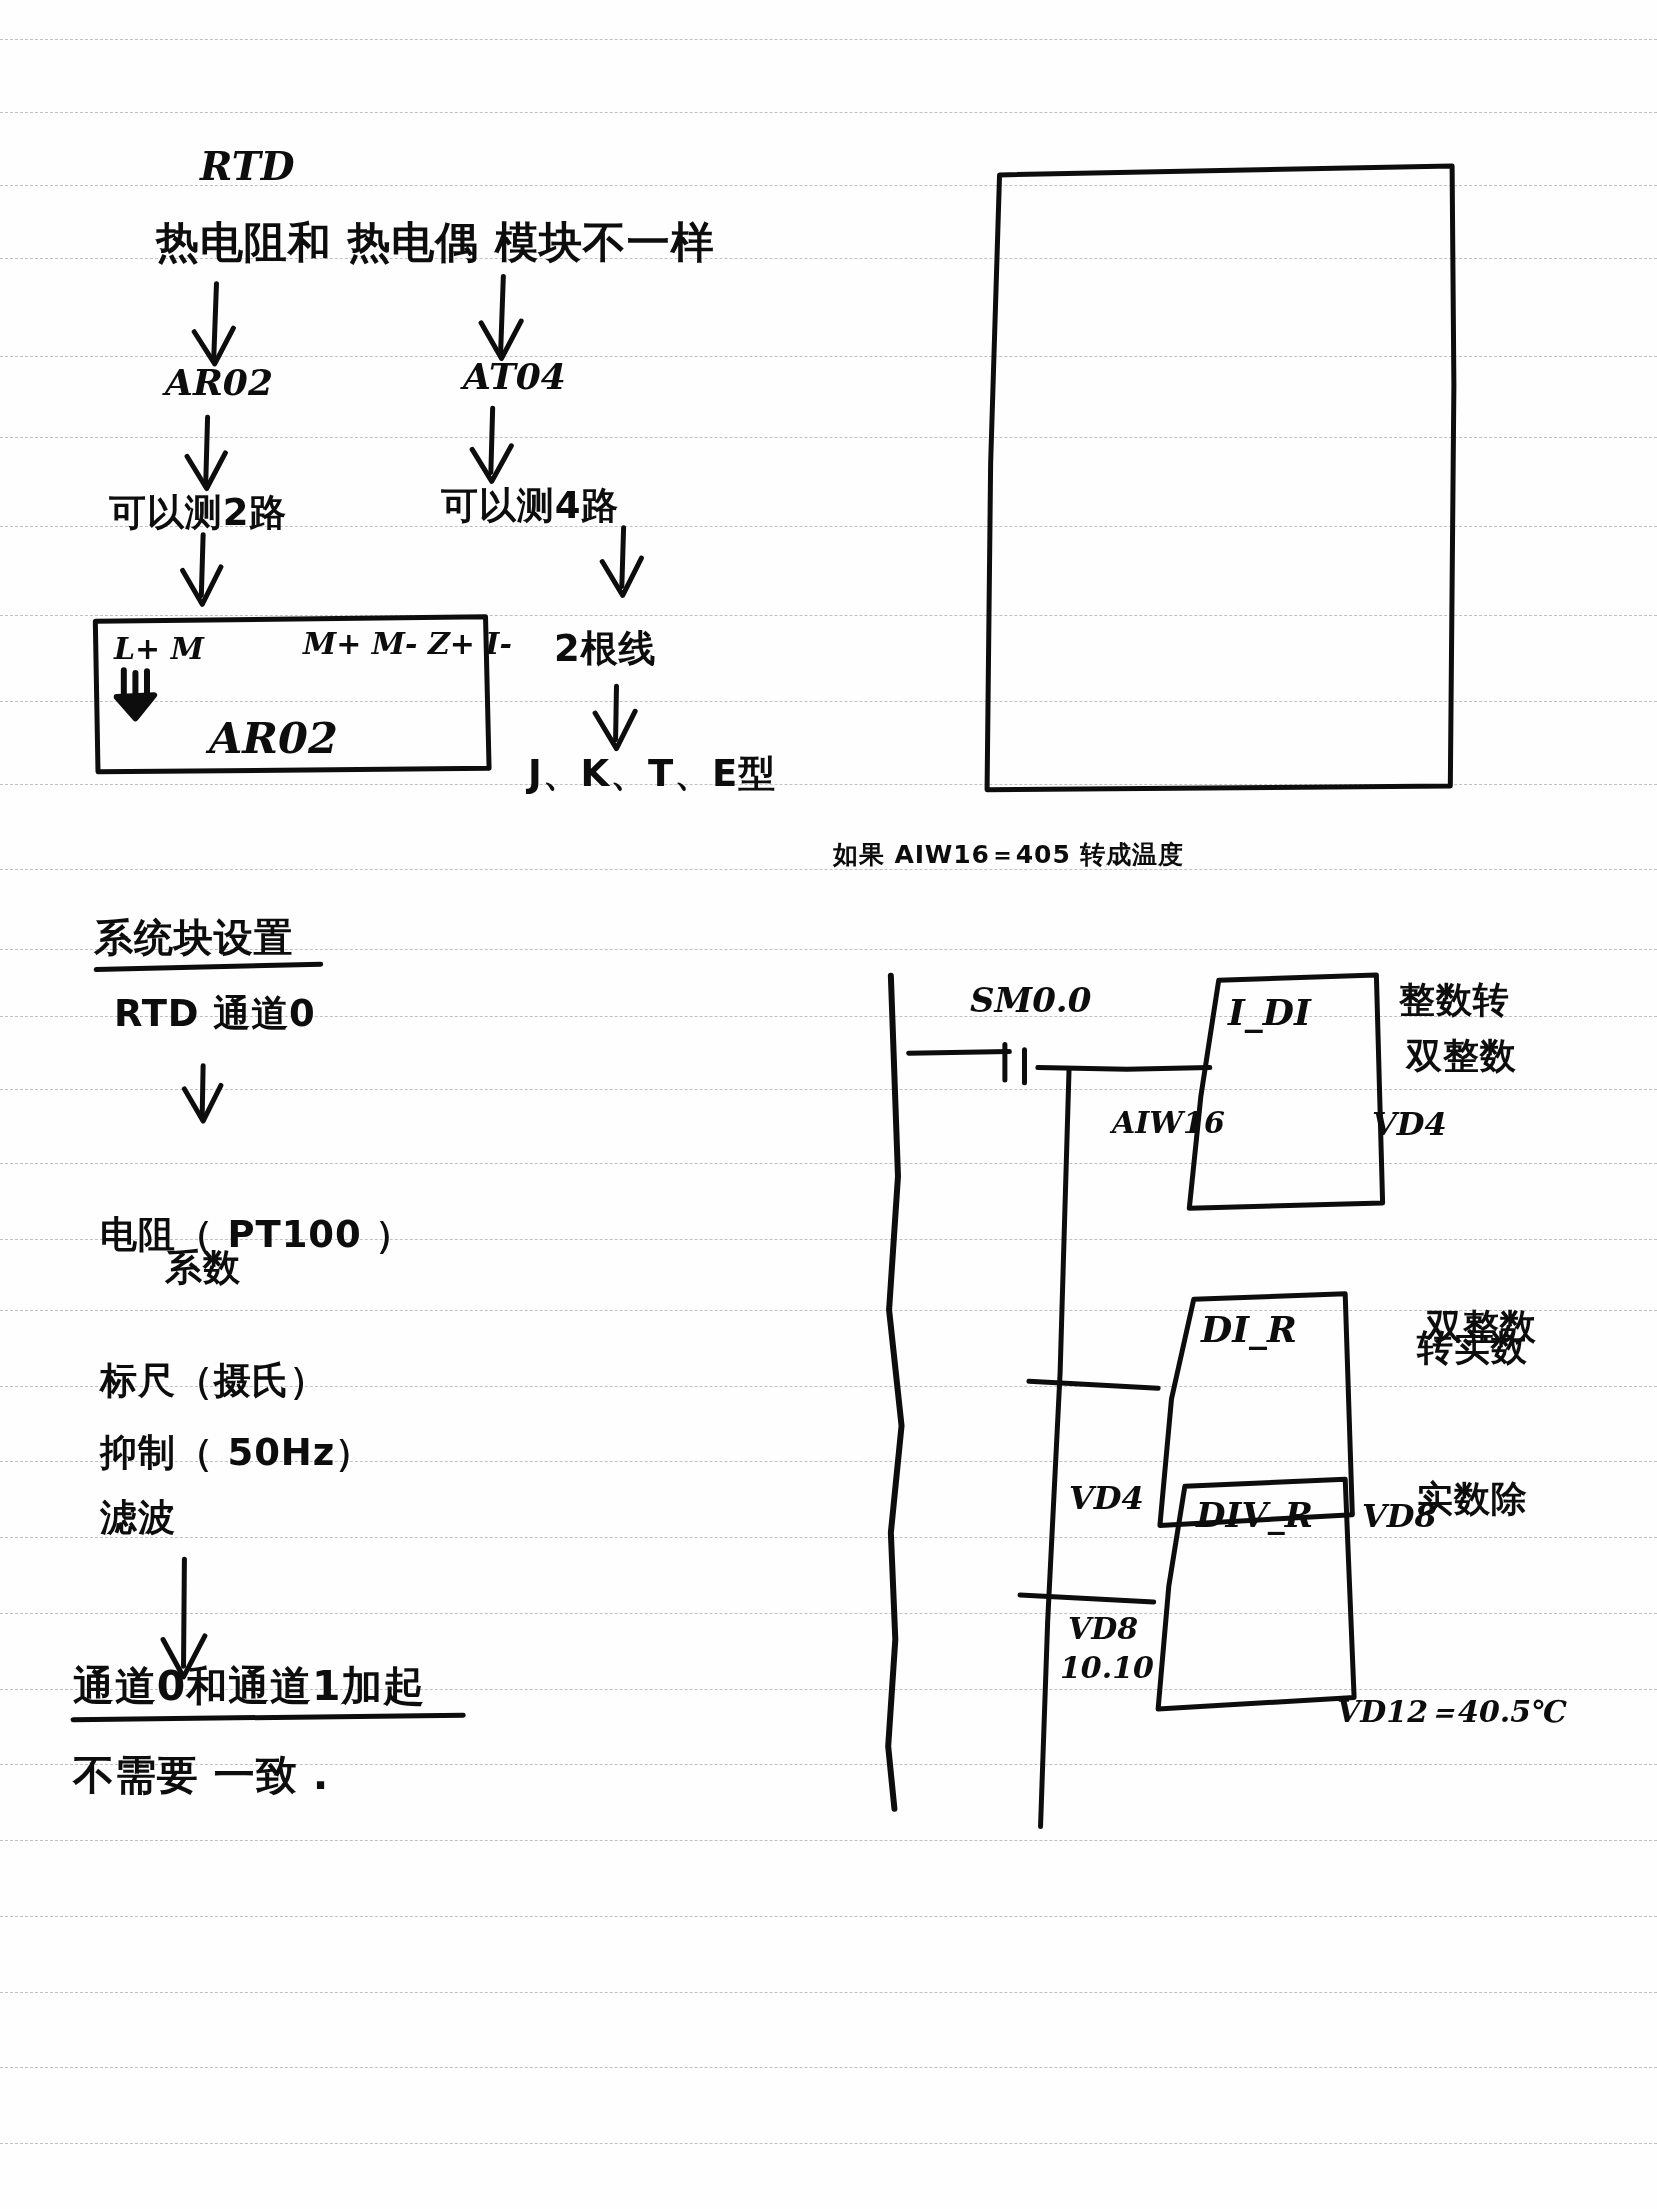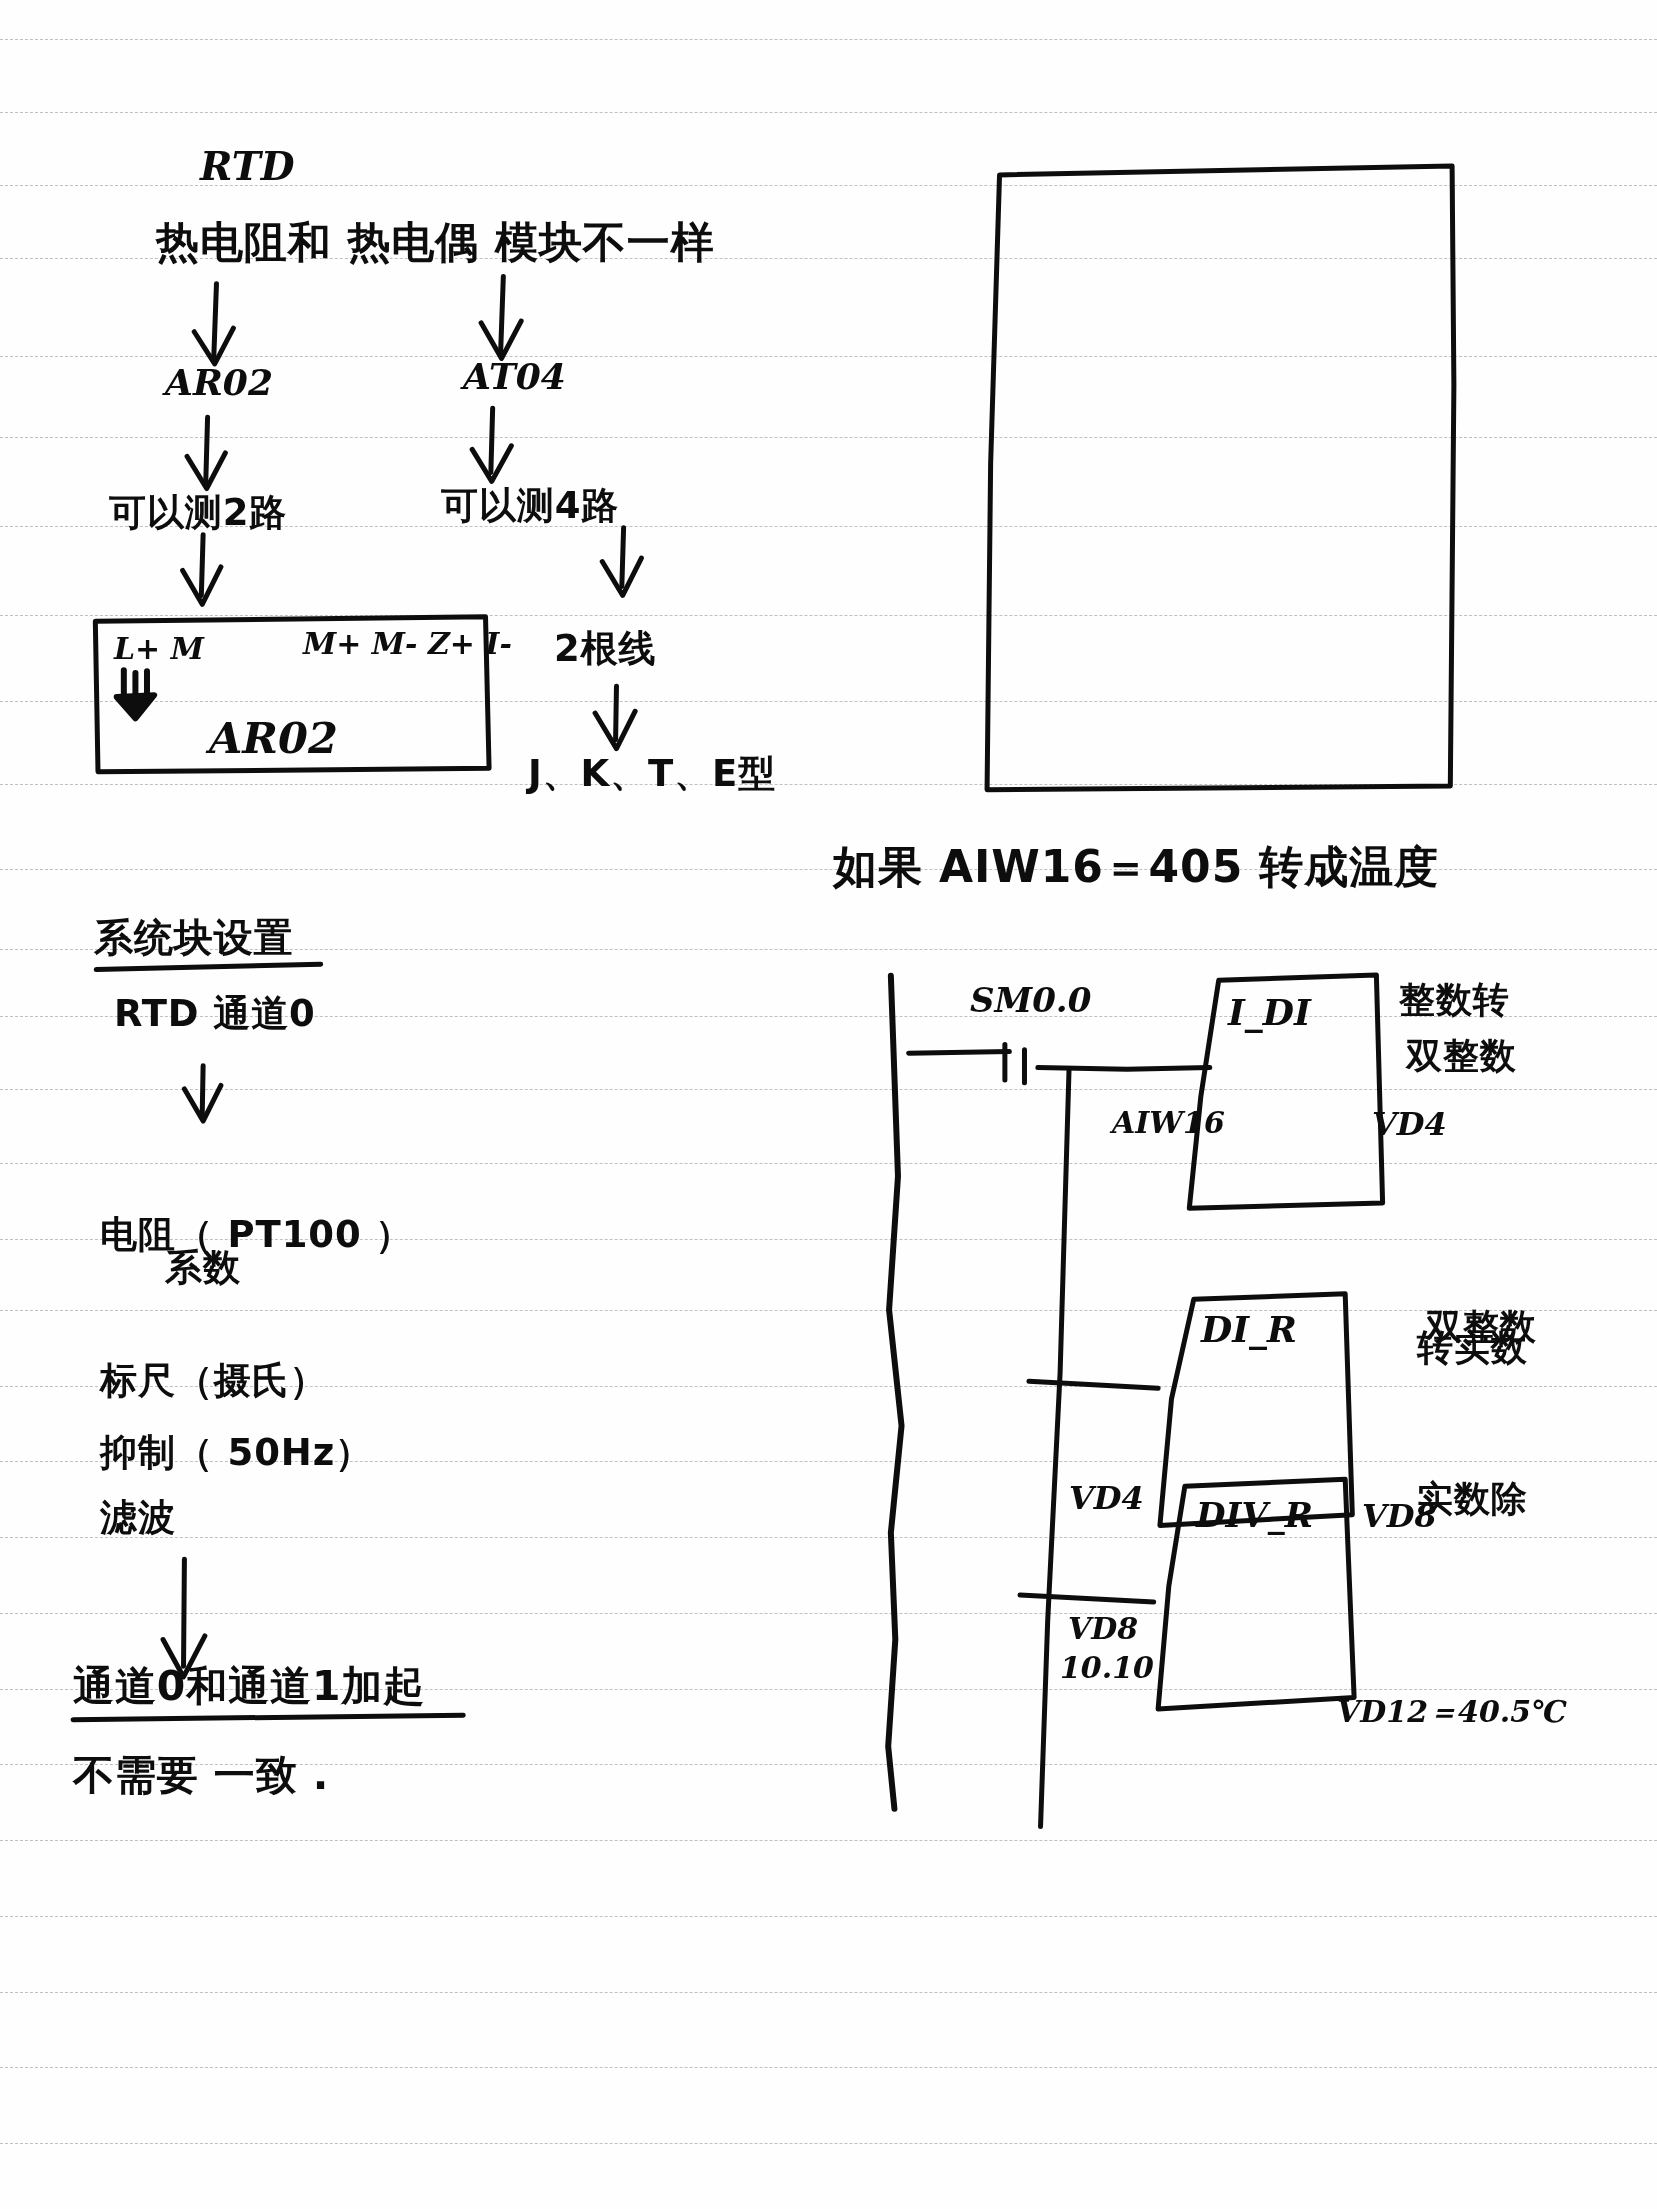--- a/index.html
+++ b/index.html
@@ -183,21 +183,21 @@
   <div class="ink hand" style="left:109px;top:488px;font-size:37px;">可以测2路</div>
   <div class="ink hand" style="left:441px;top:481px;font-size:37px;">可以测4路</div>
 
   <div class="ink en" style="left:114px;top:631px;font-size:30px;">L+ M</div>
   <div class="ink en" style="left:263px;top:626px;font-size:30px;margin-left:40px;">M+ M- Z+ I-</div>
   <div class="ink en" style="left:209px;top:713px;font-size:43px;">AR02</div>
 
   <div class="ink hand" style="left:554px;top:624px;font-size:37px;">2根线</div>
   <div class="ink hand" style="left:528px;top:749px;font-size:37px;">J、K、T、E型</div>
 
-  <div class="ink hand" style="left:833px;top:838px;font-size:44px;">如果 AIW16＝405 转成温度</div>
+  <div class="ink hand" style="left:833px;top:838px;font-size:25px;">如果 AIW16＝405 转成温度</div>
 
   <div class="ink hand" style="left:94px;top:911px;font-size:39px;">系统块设置</div>
   <div class="ink hand" style="left:114px;top:989px;font-size:37px;">RTD 通道0</div>
 
   <div class="ink hand" style="left:100px;top:1210px;font-size:37px;">电阻（ PT100 ）</div>
   <div class="ink hand" style="left:123px;top:1243px;font-size:37px;margin-left:42px;">系数</div>
   <div class="ink hand" style="left:100px;top:1356px;font-size:37px;">标尺（摄氏）</div>
   <div class="ink hand" style="left:100px;top:1428px;font-size:37px;">抑制（ 50Hz）</div>
   <div class="ink hand" style="left:100px;top:1493px;font-size:37px;">滤波</div>
 

